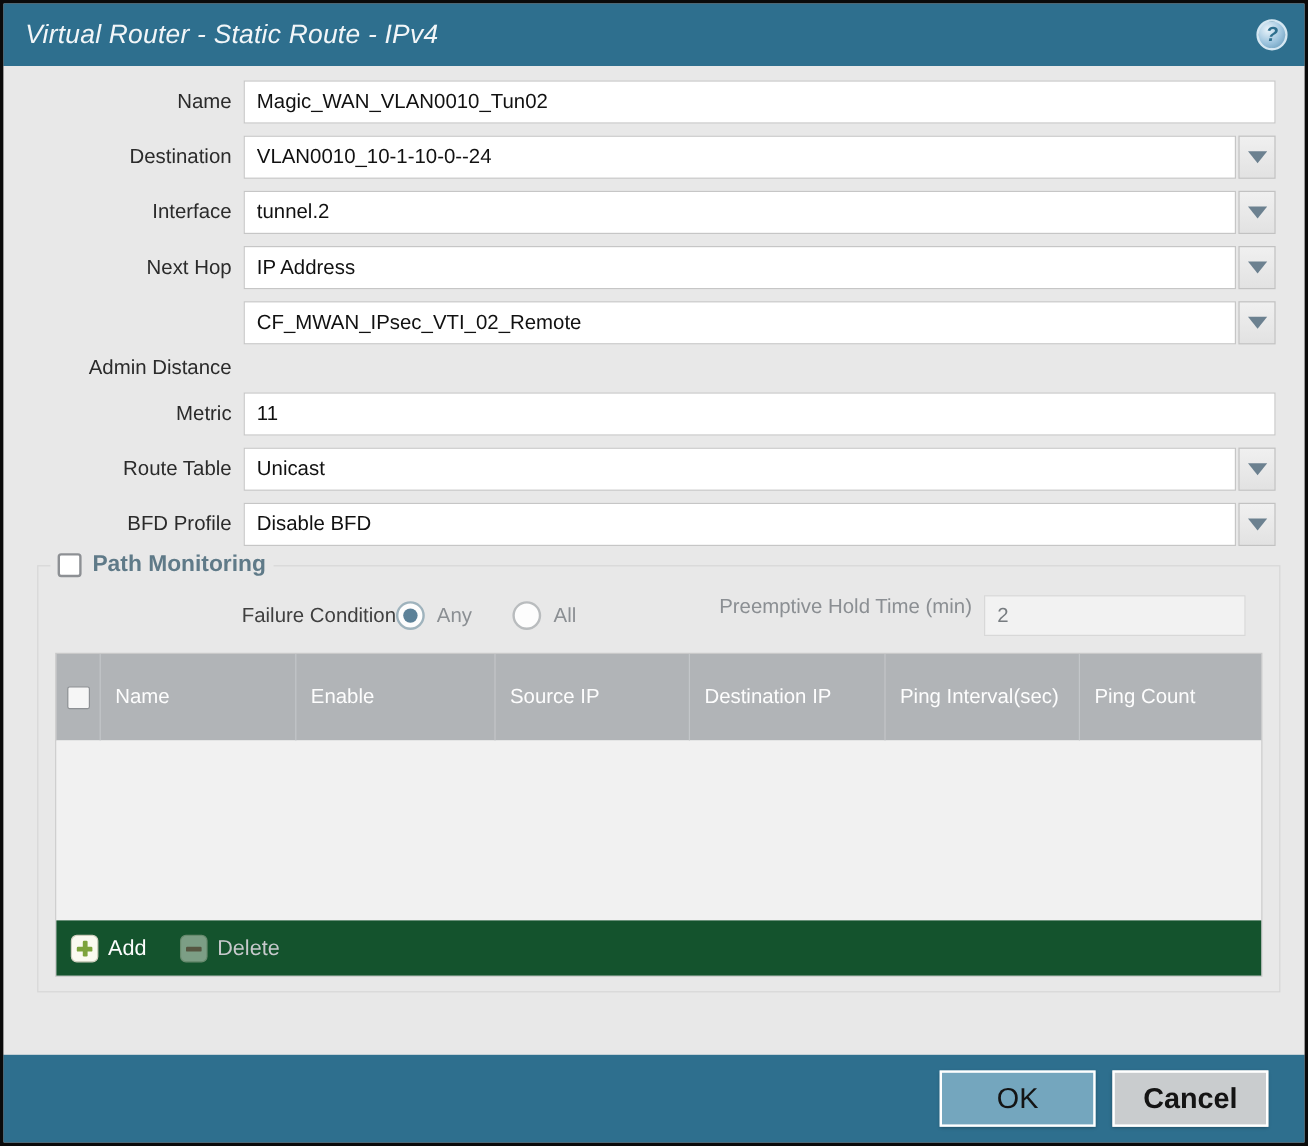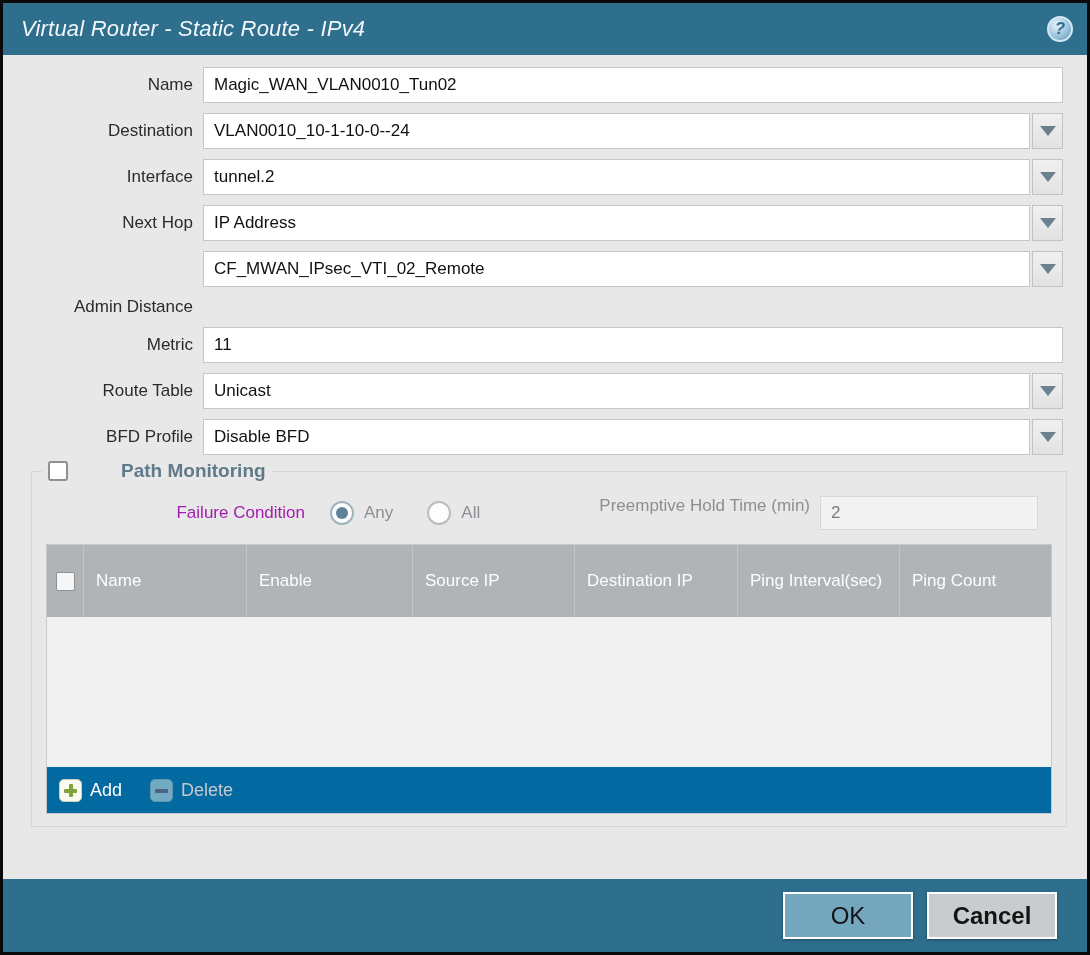--- a/index.html
+++ b/index.html
@@ -73,28 +73,28 @@
   }
   .pm-legend {
     display: flex; align-items: center; gap: 9px;
     padding: 0 6px; margin-left: 2px;
   }
   .checkbox {
     width: 20px; height: 20px; background: #fff;
     border: 2px solid #8d9094; border-radius: 3px;
     cursor: pointer;
   }
-  .pm-title { font-size: 19px; font-weight: bold; color: #5f7a88; margin-left: 44px; }
+  .pm-title { font-size: 19px; font-weight: bold; color: #5f7a88; }
 
   .pm-cond-row {
     display: flex; align-items: center; margin: 14px 20px 14px 0;
   }
   .pm-cond-label {
-    width: 290px; flex: 0 0 290px; text-align: right; padding-right: 25px;
-    font-size: 17px; color: #a21caf;
+    width: 290px; flex: 0 0 290px; text-align: right; padding-right: 0;
+    font-size: 17px; color: #404040;
   }
   .radio-option { display: flex; align-items: center; gap: 10px; margin-right: 34px; }
   .radio-circle {
     width: 24px; height: 24px; border-radius: 50%;
     border: 2px solid #b9bcbe; background: #fdfdfd;
     display: flex; align-items: center; justify-content: center;
   }
   .radio-option.selected .radio-circle { border-color: #9fb3bd; }
   .radio-dot { width: 12px; height: 12px; border-radius: 50%; background: transparent; }
   .radio-option.selected .radio-dot { background: #5c8198; }
@@ -122,21 +122,21 @@
     border-right: 1px solid #c3c6c9;
   }
   .tbl-th:last-child { border-right: none; }
   .tbl-th-check { justify-content: center; padding: 8px 6px; }
   .tbl-checkbox {
     width: 19px; height: 19px; background: #f6f6f6;
     border: 1px solid #8d9094; border-radius: 2px; cursor: pointer;
   }
   .tbl-body { height: 150px; background: #f1f1f1; }
   .tbl-footer {
-    height: 46px; background: #0369a1;
+    height: 46px; background: #14532d;
     display: flex; align-items: center; padding-left: 12px; gap: 28px;
   }
   .tbl-action { display: flex; align-items: center; gap: 8px; cursor: pointer; }
   .action-icon {
     width: 23px; height: 23px; border-radius: 5px;
     background: #fafaf0; border: 1px solid #cfcfbe;
     position: relative;
   }
   .plus-icon::before, .plus-icon::after {
     content: ""; position: absolute; background: #7da33c; border-radius: 1px;

